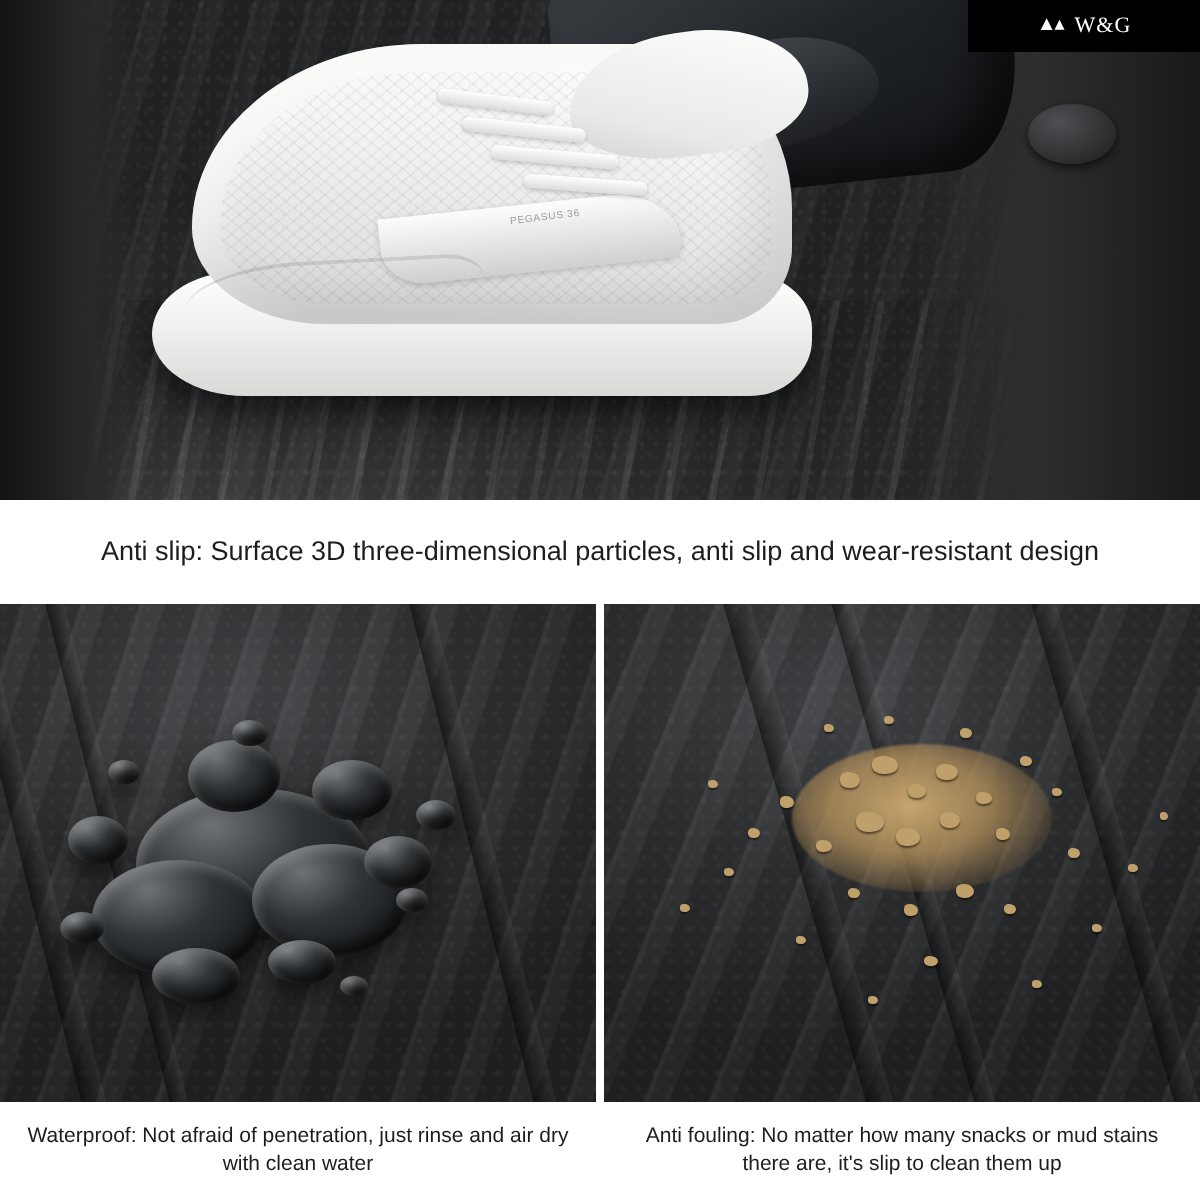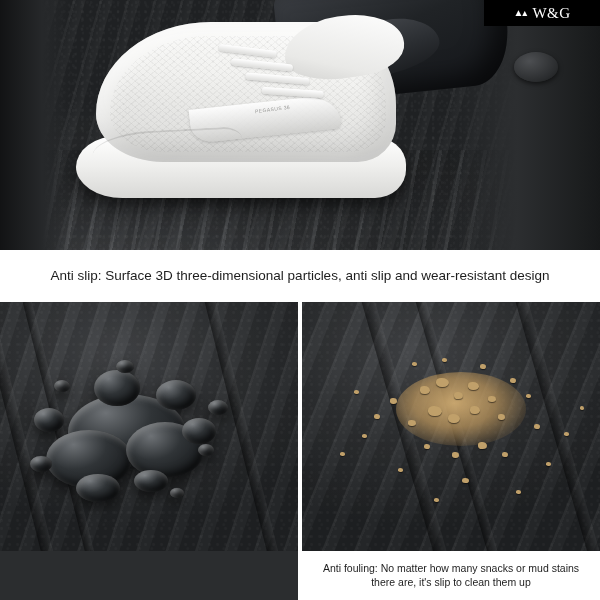--- a/index.html
+++ b/index.html
@@ -219,21 +219,21 @@
     gap: 6px;
   }
   .brand-mark {
     color: #ffffff;
     font-size: 10px;
     line-height: 1;
     letter-spacing: -1px;
   }
   .brand-text {
     color: #ffffff;
-    font-size: 15px;
+    font-size: 11px;
     letter-spacing: .5px;
     font-family: "Liberation Serif", serif;
   }
 
   
   .caption-top {
     position: absolute;
     left: 0; top: 250px;
     width: 600px; height: 52px;
     background: #ffffff;
@@ -427,20 +427,23 @@
           <div class="drop" style="left:152px; top:58px;  width:34px;  height:26px;"></div>
           <div class="drop" style="left:46px;  top:114px; width:44px;  height:28px;"></div>
           <div class="drop" style="left:104px; top:110px; width:34px;  height:22px;"></div>
           <div class="drop" style="left:0px;   top:96px;  width:22px;  height:16px;"></div>
           <div class="drop" style="left:178px; top:40px;  width:20px;  height:15px;"></div>
           <div class="drop" style="left:168px; top:84px;  width:16px;  height:12px;"></div>
           <div class="drop" style="left:86px;  top:0px;   width:18px;  height:13px;"></div>
           <div class="drop" style="left:24px;  top:20px;  width:16px;  height:12px;"></div>
           <div class="drop" style="left:140px; top:128px; width:14px;  height:10px;"></div>
         </div>
+      </div>
+      <div class="caption-bottom">
+        <div class="txt">Waterproof: Not afraid of penetration, just rinse and air dry with clean water</div>
       </div>
     </div>
 
     <div class="panel">
       <div class="panel-img">
         <div class="mat-bg"></div>
         <div class="mat-ribs-right"></div>
         <div class="mat-speckle"></div>
         <div class="mat-channel" style="left:96px;  top:-14px; width:13px; height:280px; transform:rotate(-16deg);"></div>
         <div class="mat-channel" style="left:150px; top:-14px; width:10px; height:280px; transform:rotate(-16deg);"></div>

